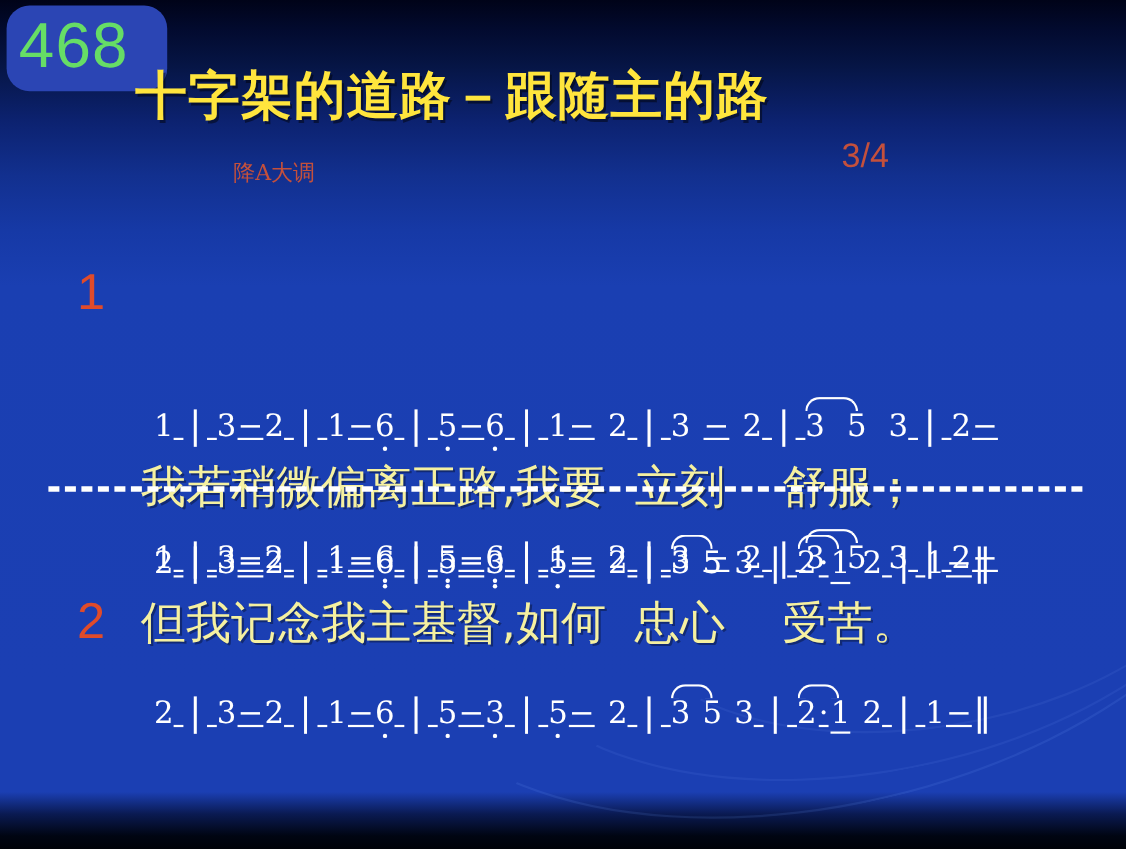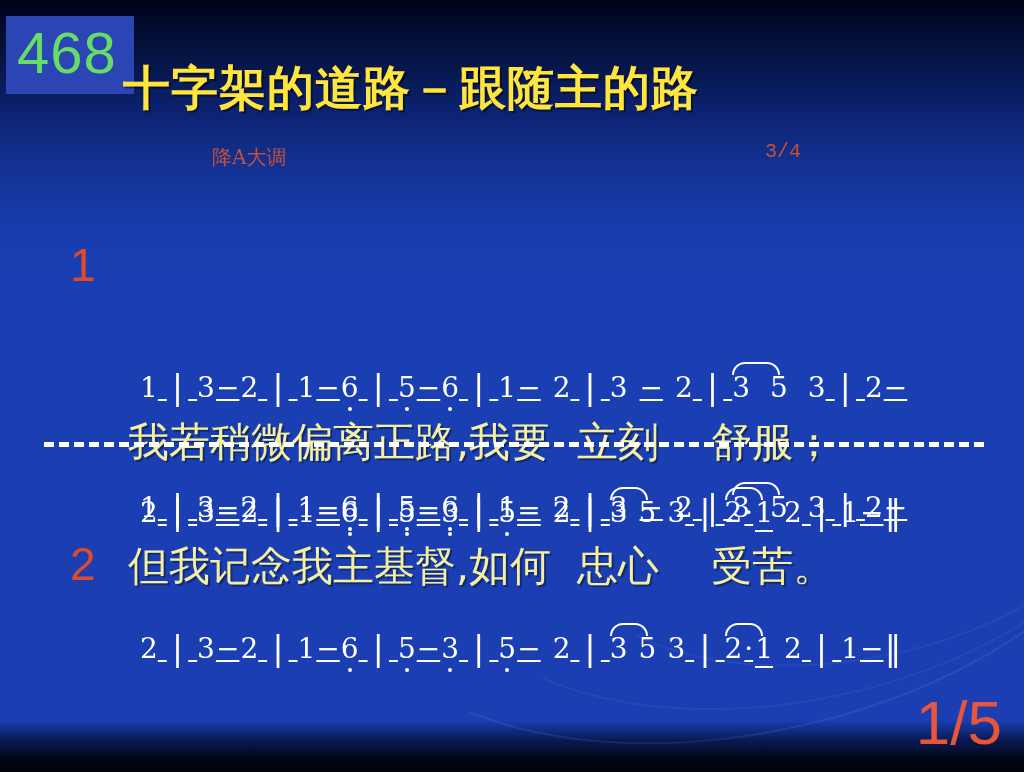--- a/index.html
+++ b/index.html
@@ -33,22 +33,23 @@
     border-left-color:transparent;border-top-color:transparent;
   }
   .sw1{width:820px;height:460px;right:-140px;bottom:40px;transform:rotate(-13deg);}
   .sw2{width:700px;height:380px;right:-120px;bottom:70px;transform:rotate(-11deg);
        border-color:rgba(120,160,255,0.10);border-left-color:transparent;border-top-color:transparent;}
   .sw3{width:560px;height:300px;right:-100px;bottom:110px;transform:rotate(-9deg);
        border-color:rgba(130,170,255,0.09);border-left-color:transparent;border-top-color:transparent;}
 
   
   #numbox{
-    position:absolute;left:6px;top:16px;width:128px;height:78px;
+    position:absolute;left:6px;top:5px;width:146px;height:78px;
     background:#2b45b4;
+    border-radius:21px;
   }
   #numbox .num{
     position:absolute;left:0;top:-2px;width:122px;
     text-align:center;
     font-size:58px;line-height:78px;
     color:#66dd66;
     font-family:"Liberation Sans", sans-serif;
     letter-spacing:1px;
   }
 
@@ -63,23 +64,23 @@
     text-shadow:2px 2px 0 rgba(0,0,0,0.45);
   }
 
   
   #keysig{
     position:absolute;left:175px;top:144px;
     font-family:"DejaVu Serif", serif;
     font-size:20px;color:#c4503c;margin-left:37px;
   }
   #timesig{
-    position:absolute;left:765px;top:140px;
-    font-family:Liberation Mono, monospace;
-    font-size:20px;color:#c4503c;
+    position:absolute;left:765px;top:124px;
+    font-family:Liberation Sans, sans-serif;
+    font-size:31px;color:#c4503c;
   }
 
   
   .stanza{position:absolute;left:0;width:1024px;}
   #stanza1{top:180px;}
   #stanza2{top:485px;}
 
   .stanza-num{
     position:absolute;left:70px;
     font-family:"Liberation Sans", sans-serif;
@@ -247,15 +248,14 @@
       <span class="bar">|</span>
       <span class="n"><span class="slur"></span><span>3</span></span><span class="sp"></span><span class="n">5</span><span class="sp"></span><span class="n">3</span>
       <span class="bar">|</span>
       <span class="n"><span class="slur"></span><span>2</span></span><span class="dotext">·</span><span class="n u1">1</span><span class="sp"></span><span class="n">2</span>
       <span class="bar">|</span>
       <span class="n">1</span><span class="dash">−</span><span class="endbar">‖</span>
     </div>
 
   </div>
 
-  <div id="pageno">1/5</div>
 
 </div>
 
 </body></html>

